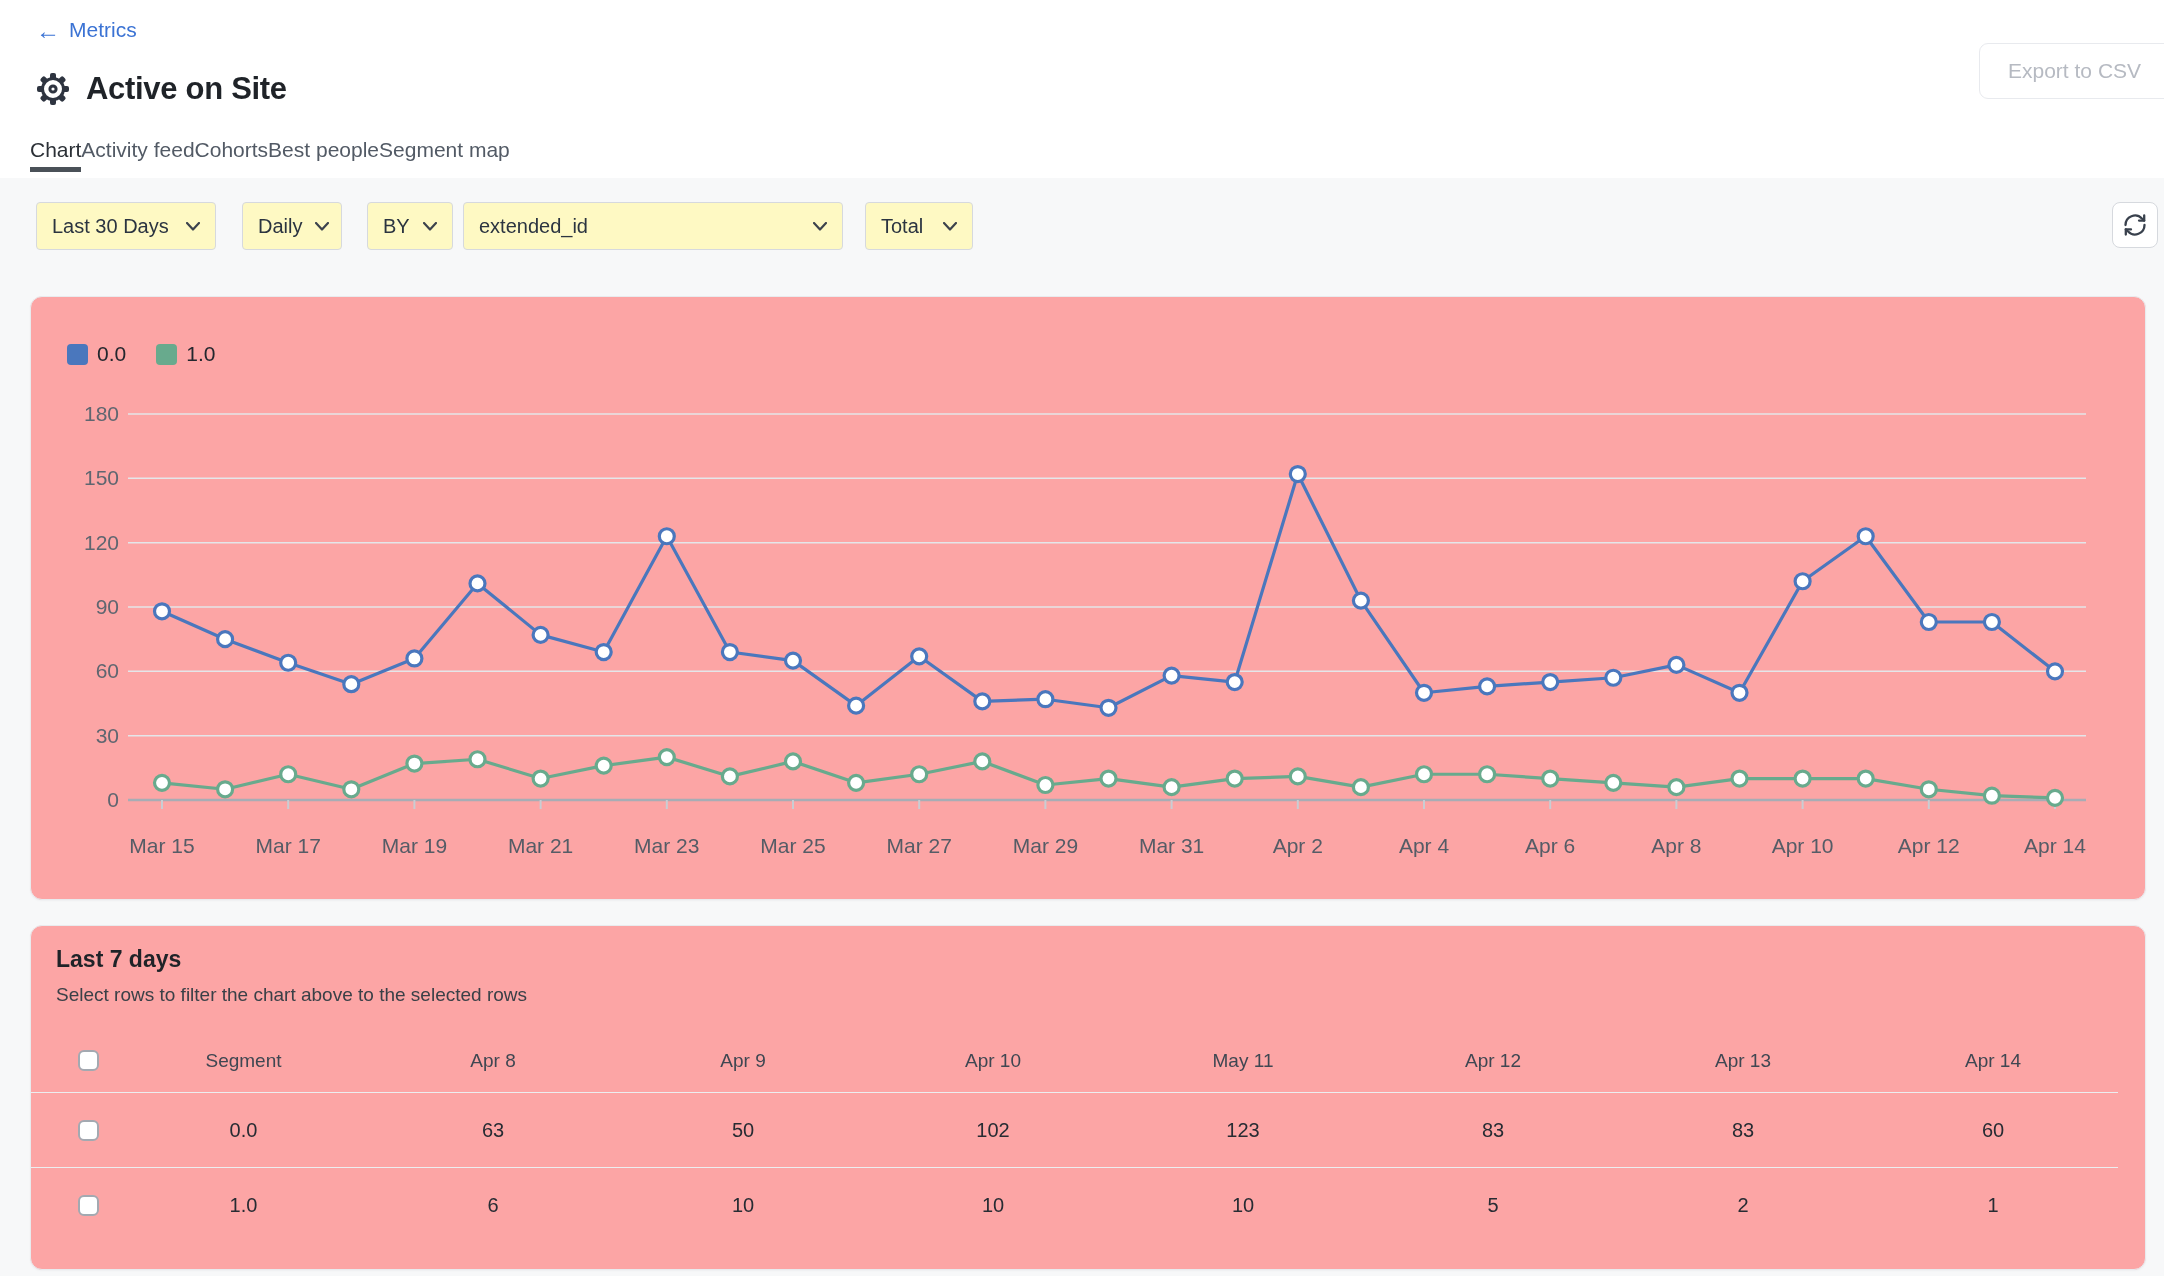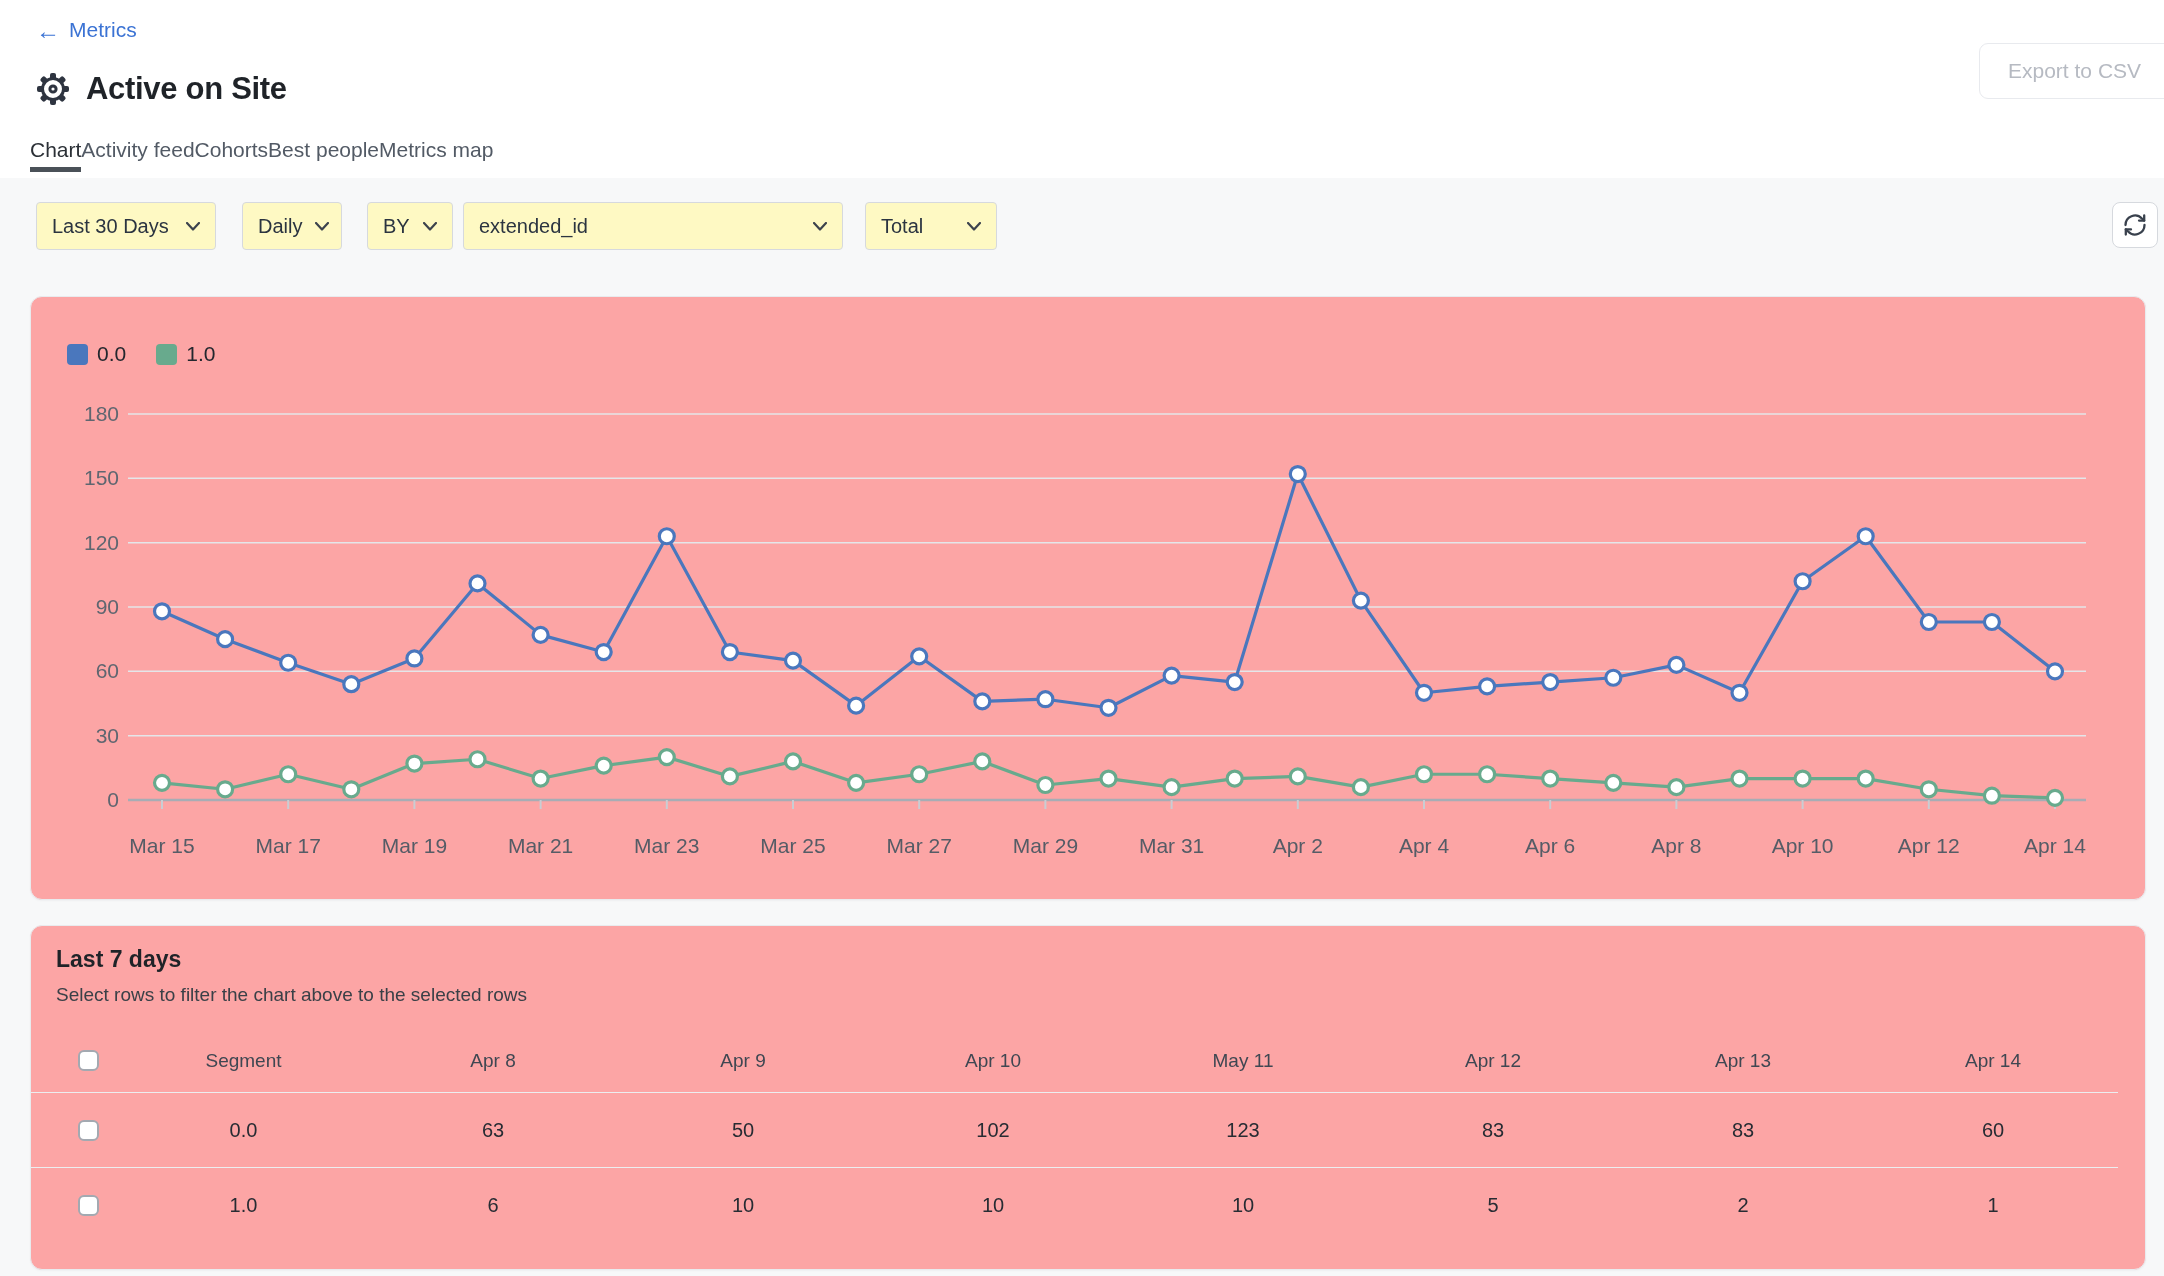--- a/index.html
+++ b/index.html
@@ -26,21 +26,21 @@
 
   .filters-row { position:absolute; left:36px; top:202px; display:flex; align-items:center; }
   .dd-btn { height:48px; background:#fef9c3; border:1.5px solid #d6d9de; border-radius:4px;
             display:flex; align-items:center; justify-content:space-between;
             padding:0 15px; font-size:20px; color:#2b3440; cursor:pointer; font-family:inherit; }
   .dd-btn .chev { margin-left:13px; flex:none; }
   .w-range { width:180px; }
   .w-gran  { width:100px; margin-left:26px; }
   .w-by    { width:86px;  margin-left:25px; }
   .w-prop  { width:380px; margin-left:10px;gap:36px; }
-  .w-agg   { width:132px; margin-left:22px; }
+  .w-agg   { width:108px; margin-left:22px; }
 
   .refresh-btn { position:absolute; left:2112px; top:202px; width:46px; height:46px;
                  background:#fff; border:1.5px solid #d6d9de; border-radius:8px;
                  display:flex; align-items:center; justify-content:center; cursor:pointer; }
 
   .card { position:absolute; left:30px; width:2116px; background:#fca5a5;
           border:1px solid #e9ebee; border-radius:12px; box-shadow:0 1px 2px rgba(20,30,40,0.04); }
   .chart-card { top:296px; height:604px; }
   .table-card { top:925px; height:345px;text-align:center; }
 
@@ -94,21 +94,21 @@
   <span class="page-title">Active on Site</span>
 </div>
 
 <button class="export-btn">Export to CSV</button>
 
 <div class="tabs">
   <div class="tab active">Chart</div>
   <div class="tab">Activity feed</div>
   <div class="tab">Cohorts</div>
   <div class="tab">Best people</div>
-  <div class="tab">Metrics map</div>
+  <div class="tab">Segment map</div>
 </div>
 
 <div class="filters-row">
   <button class="dd-btn w-range">
     <span>Last 30 Days</span>
     <svg class="chev" width="14" height="9" viewBox="0 0 14 9">
         <polyline points="1,1 7,7.5 13,1" fill="none" stroke="#3c434d" stroke-width="2.2" stroke-linecap="round" stroke-linejoin="round"></polyline>
       </svg>
   </button>
   <button class="dd-btn w-gran">

